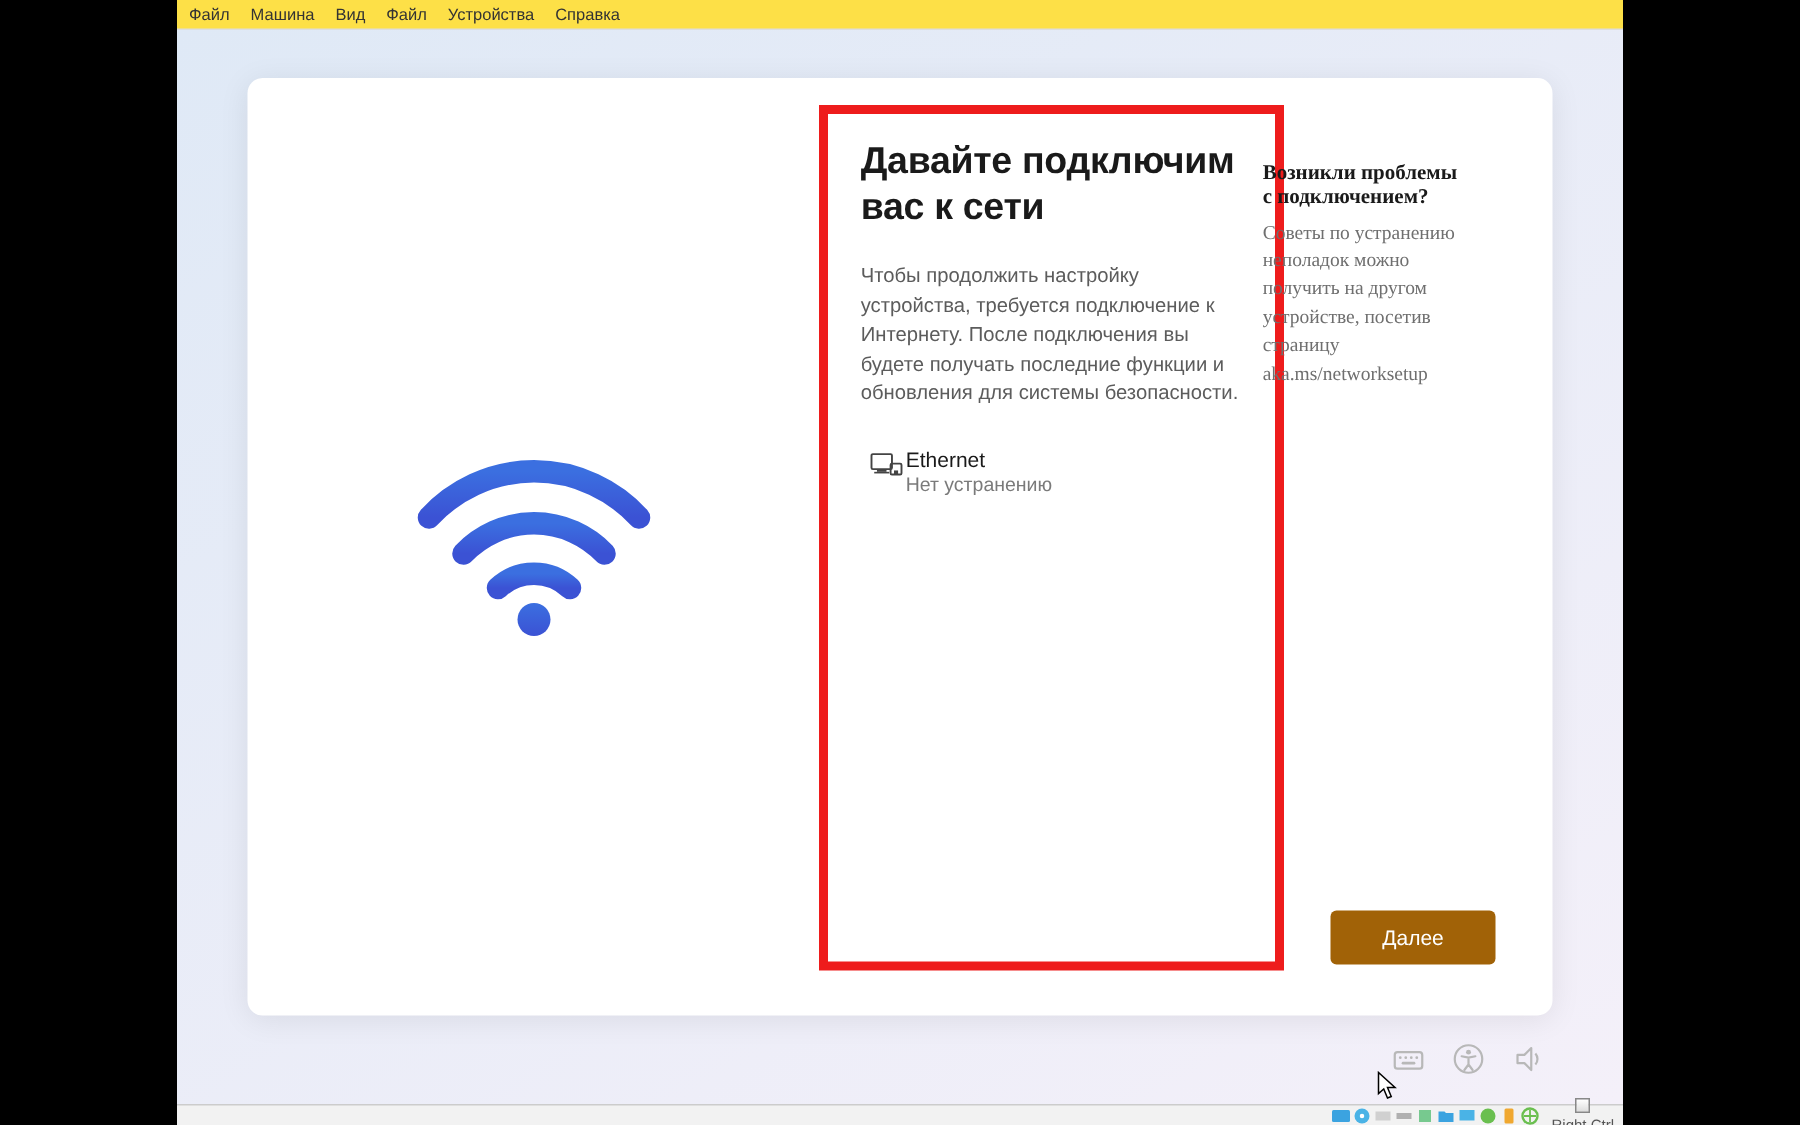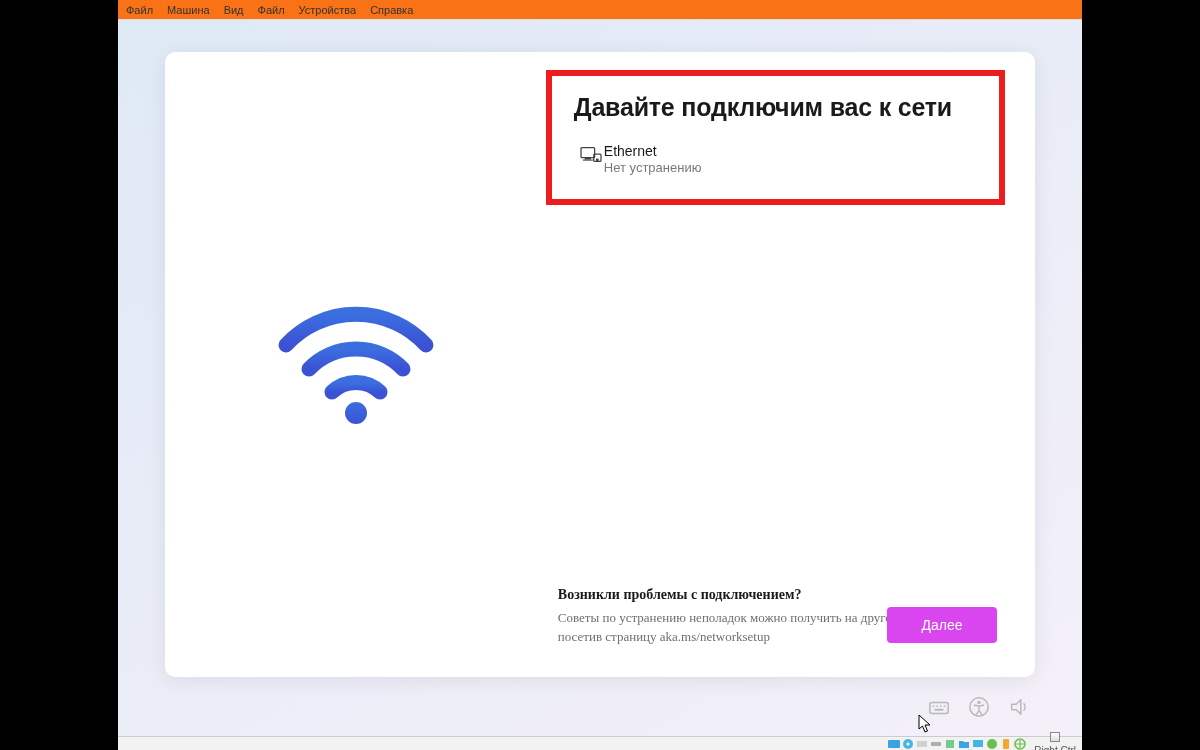--- a/index.html
+++ b/index.html
@@ -14,21 +14,21 @@
     .vm-window {
       position: absolute;
       left: 118px;
       top: 0;
       width: 964px;
       height: 736px;
       background: #fff;
     }
     .menu-bar {
       height: 20px;
-      background: #f97316;
+      background: #fde047;
       display: flex;
       align-items: center;
       padding: 0 8px;
       font-size: 11px;
       gap: 14px;
       border-bottom: 1px solid #ddd;
     }
     .menu-item { cursor: pointer; color: #333; }
     .guest-screen {
       position: relative;
@@ -53,21 +53,21 @@
       width: 44%;
       display: flex;
       align-items: center;
       justify-content: center;
     }
     .wifi-icon svg { width: 170px; height: 130px; }
     .card-right {
       width: 56%;
       padding: 36px 44px 30px 10px;
       display: flex;
-      flex-direction: column;
+      flex-direction: row;
     }
     .highlight-box {
       border: 6px solid #ee1c1c;
       padding: 16px 20px 24px 22px;
       margin-left: -12px;
       margin-right: -14px;
       margin-top: -18px;
     }
     .heading {
       font-size: 25px;
@@ -110,21 +110,21 @@
       font-size: 13px;
       color: #6f6f6f;
       line-height: 1.45;
     }
     .next-button {
       position: absolute;
       right: 38px;
       bottom: 34px;
       width: 110px;
       height: 36px;
-      background: #d946ef;
+      background: #a16207;
       color: #fff;
       border: none;
       border-radius: 4px;
       font-size: 14px;
       cursor: default;
     }
     .oobe-bottom-icons {
       position: absolute;
       right: 52px;
       bottom: 14px;
@@ -204,20 +204,21 @@
             <path d="M 38 72 A 65 65 0 0 1 132 72" stroke="url(#wg)" stroke-width="15" fill="none" stroke-linecap="round"></path>
             <path d="M 61 95 A 35 35 0 0 1 109 95" stroke="url(#wg)" stroke-width="15" fill="none" stroke-linecap="round"></path>
             <circle cx="85" cy="116" r="11" fill="url(#wg)"></circle>
           </svg>
         </span>
       </div>
 
       <div class="card-right">
         <div class="highlight-box">
           <h1 class="heading">Давайте подключим вас к сети</h1>
+          <p class="description">Чтобы продолжить настройку устройства, требуется подключение к Интернету. После подключения вы будете получать последние функции и обновления для системы безопасности.</p>
           <div class="network-item">
             <span class="ethernet-icon">
               <svg viewBox="0 0 24 22">
                 <rect x="1" y="3" width="15" height="11" rx="1" fill="none" stroke="#444" stroke-width="1.4"></rect>
                 <rect x="5" y="14" width="7" height="2" fill="#444"></rect>
                 <rect x="3" y="16" width="11" height="1.2" fill="#444"></rect>
                 <rect x="15" y="10" width="8" height="8" rx="1" fill="none" stroke="#444" stroke-width="1.4"></rect>
                 <rect x="17.5" y="15" width="3" height="3" fill="#444"></rect>
               </svg>
             </span>

